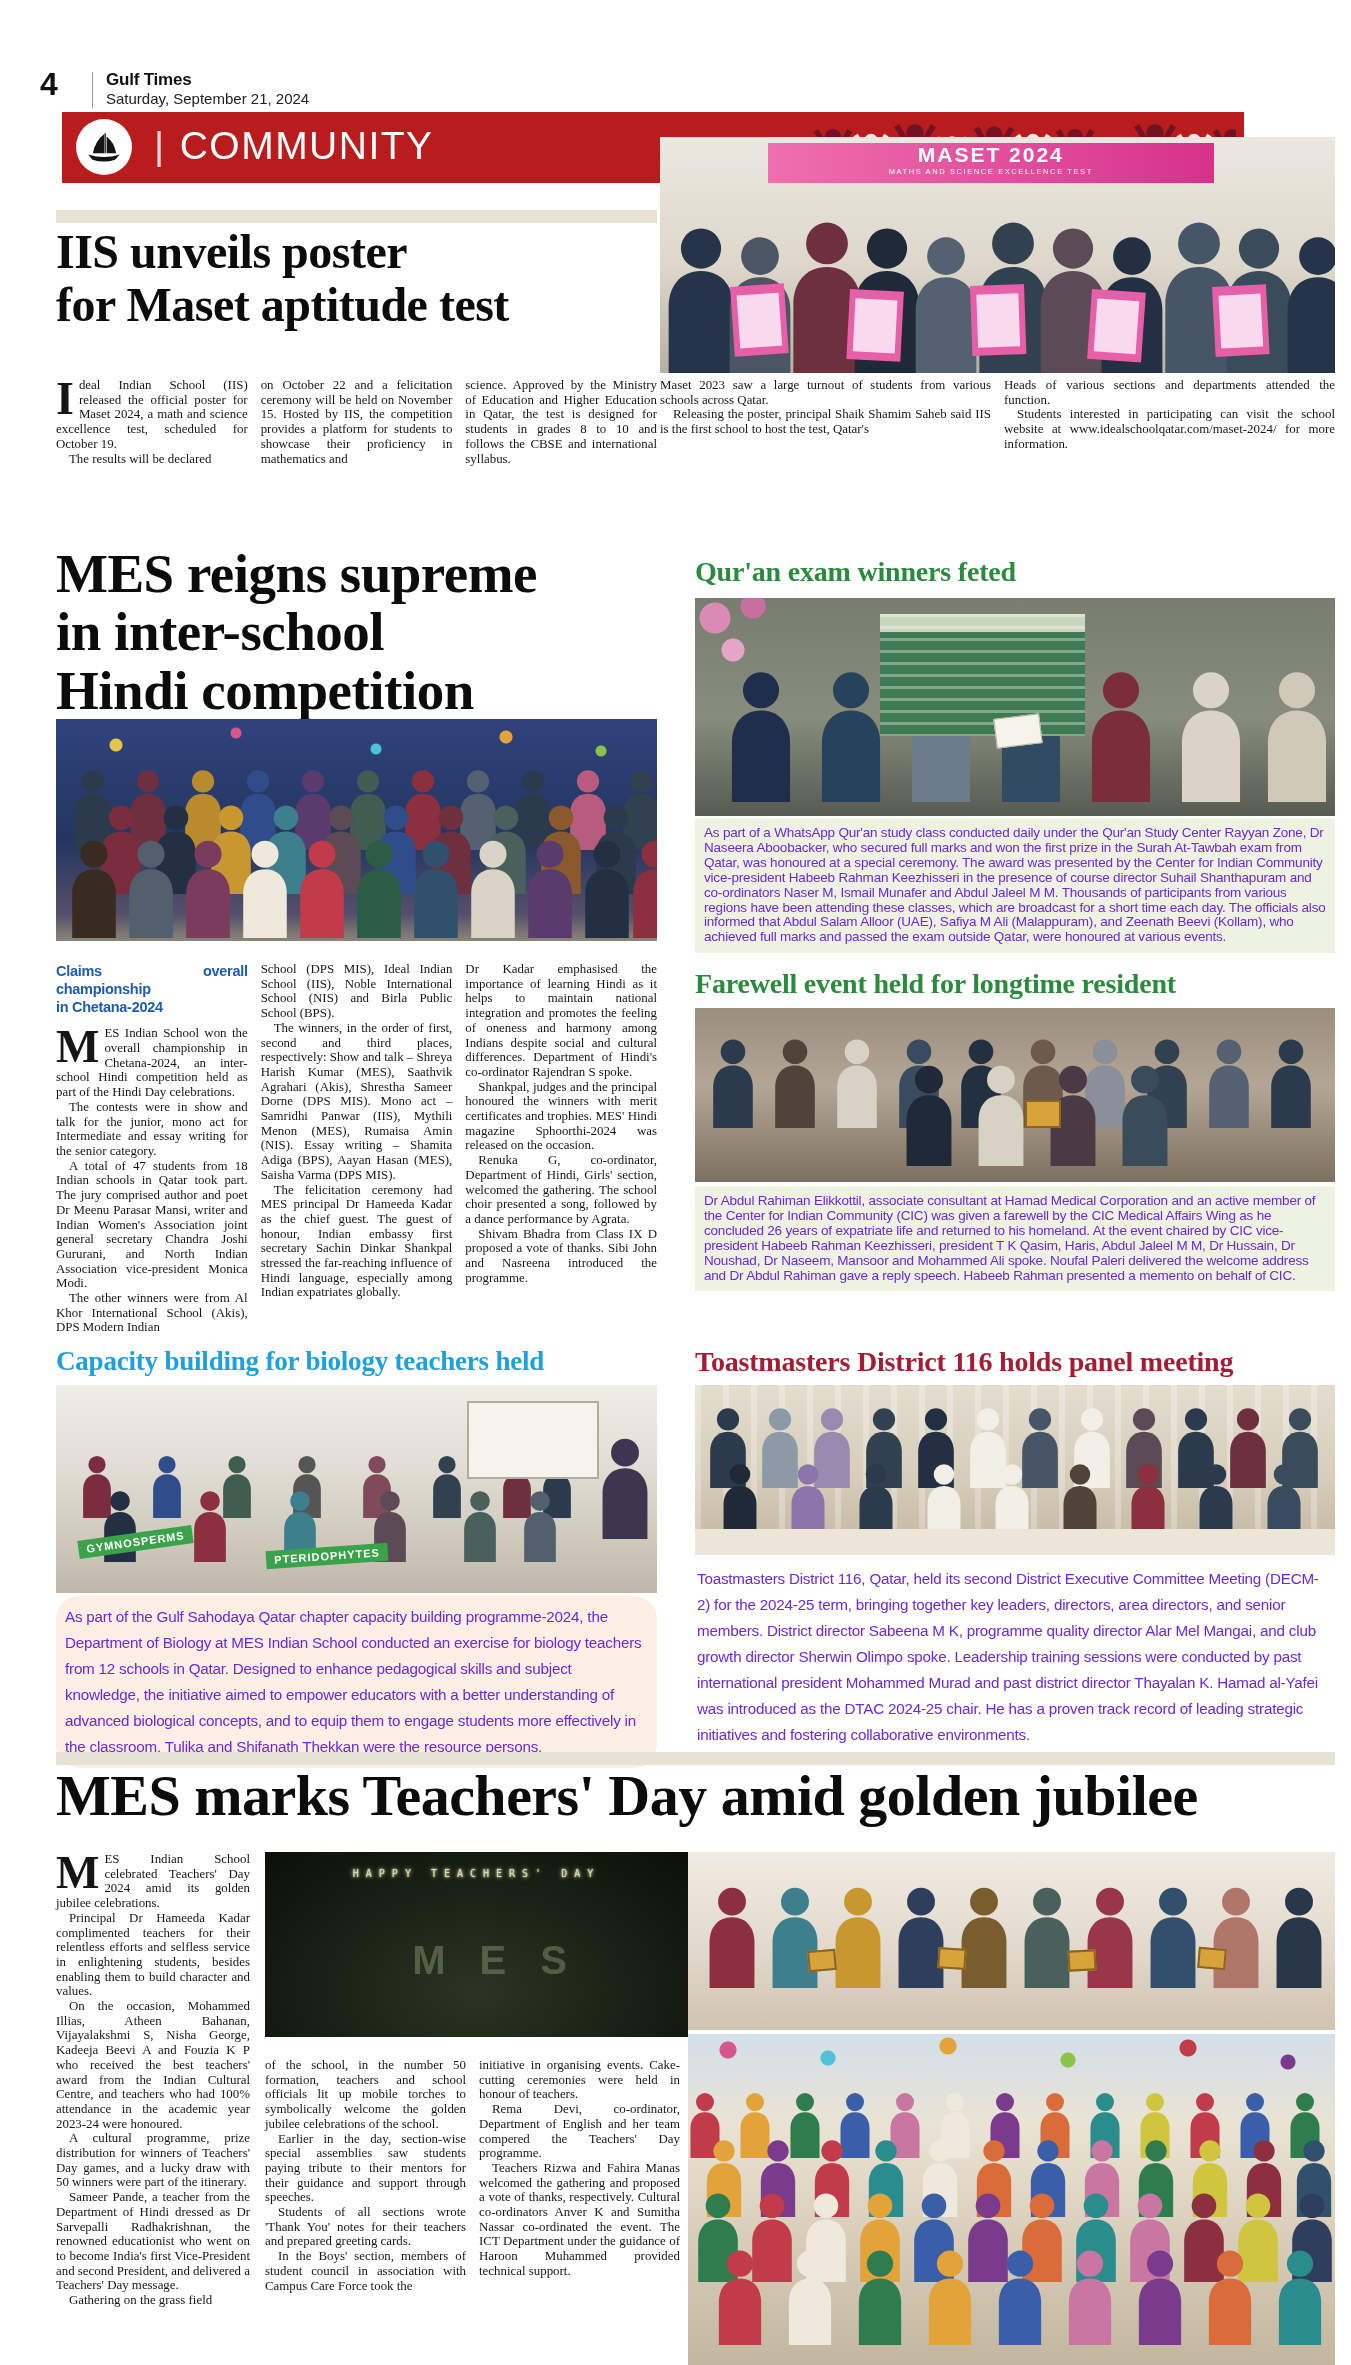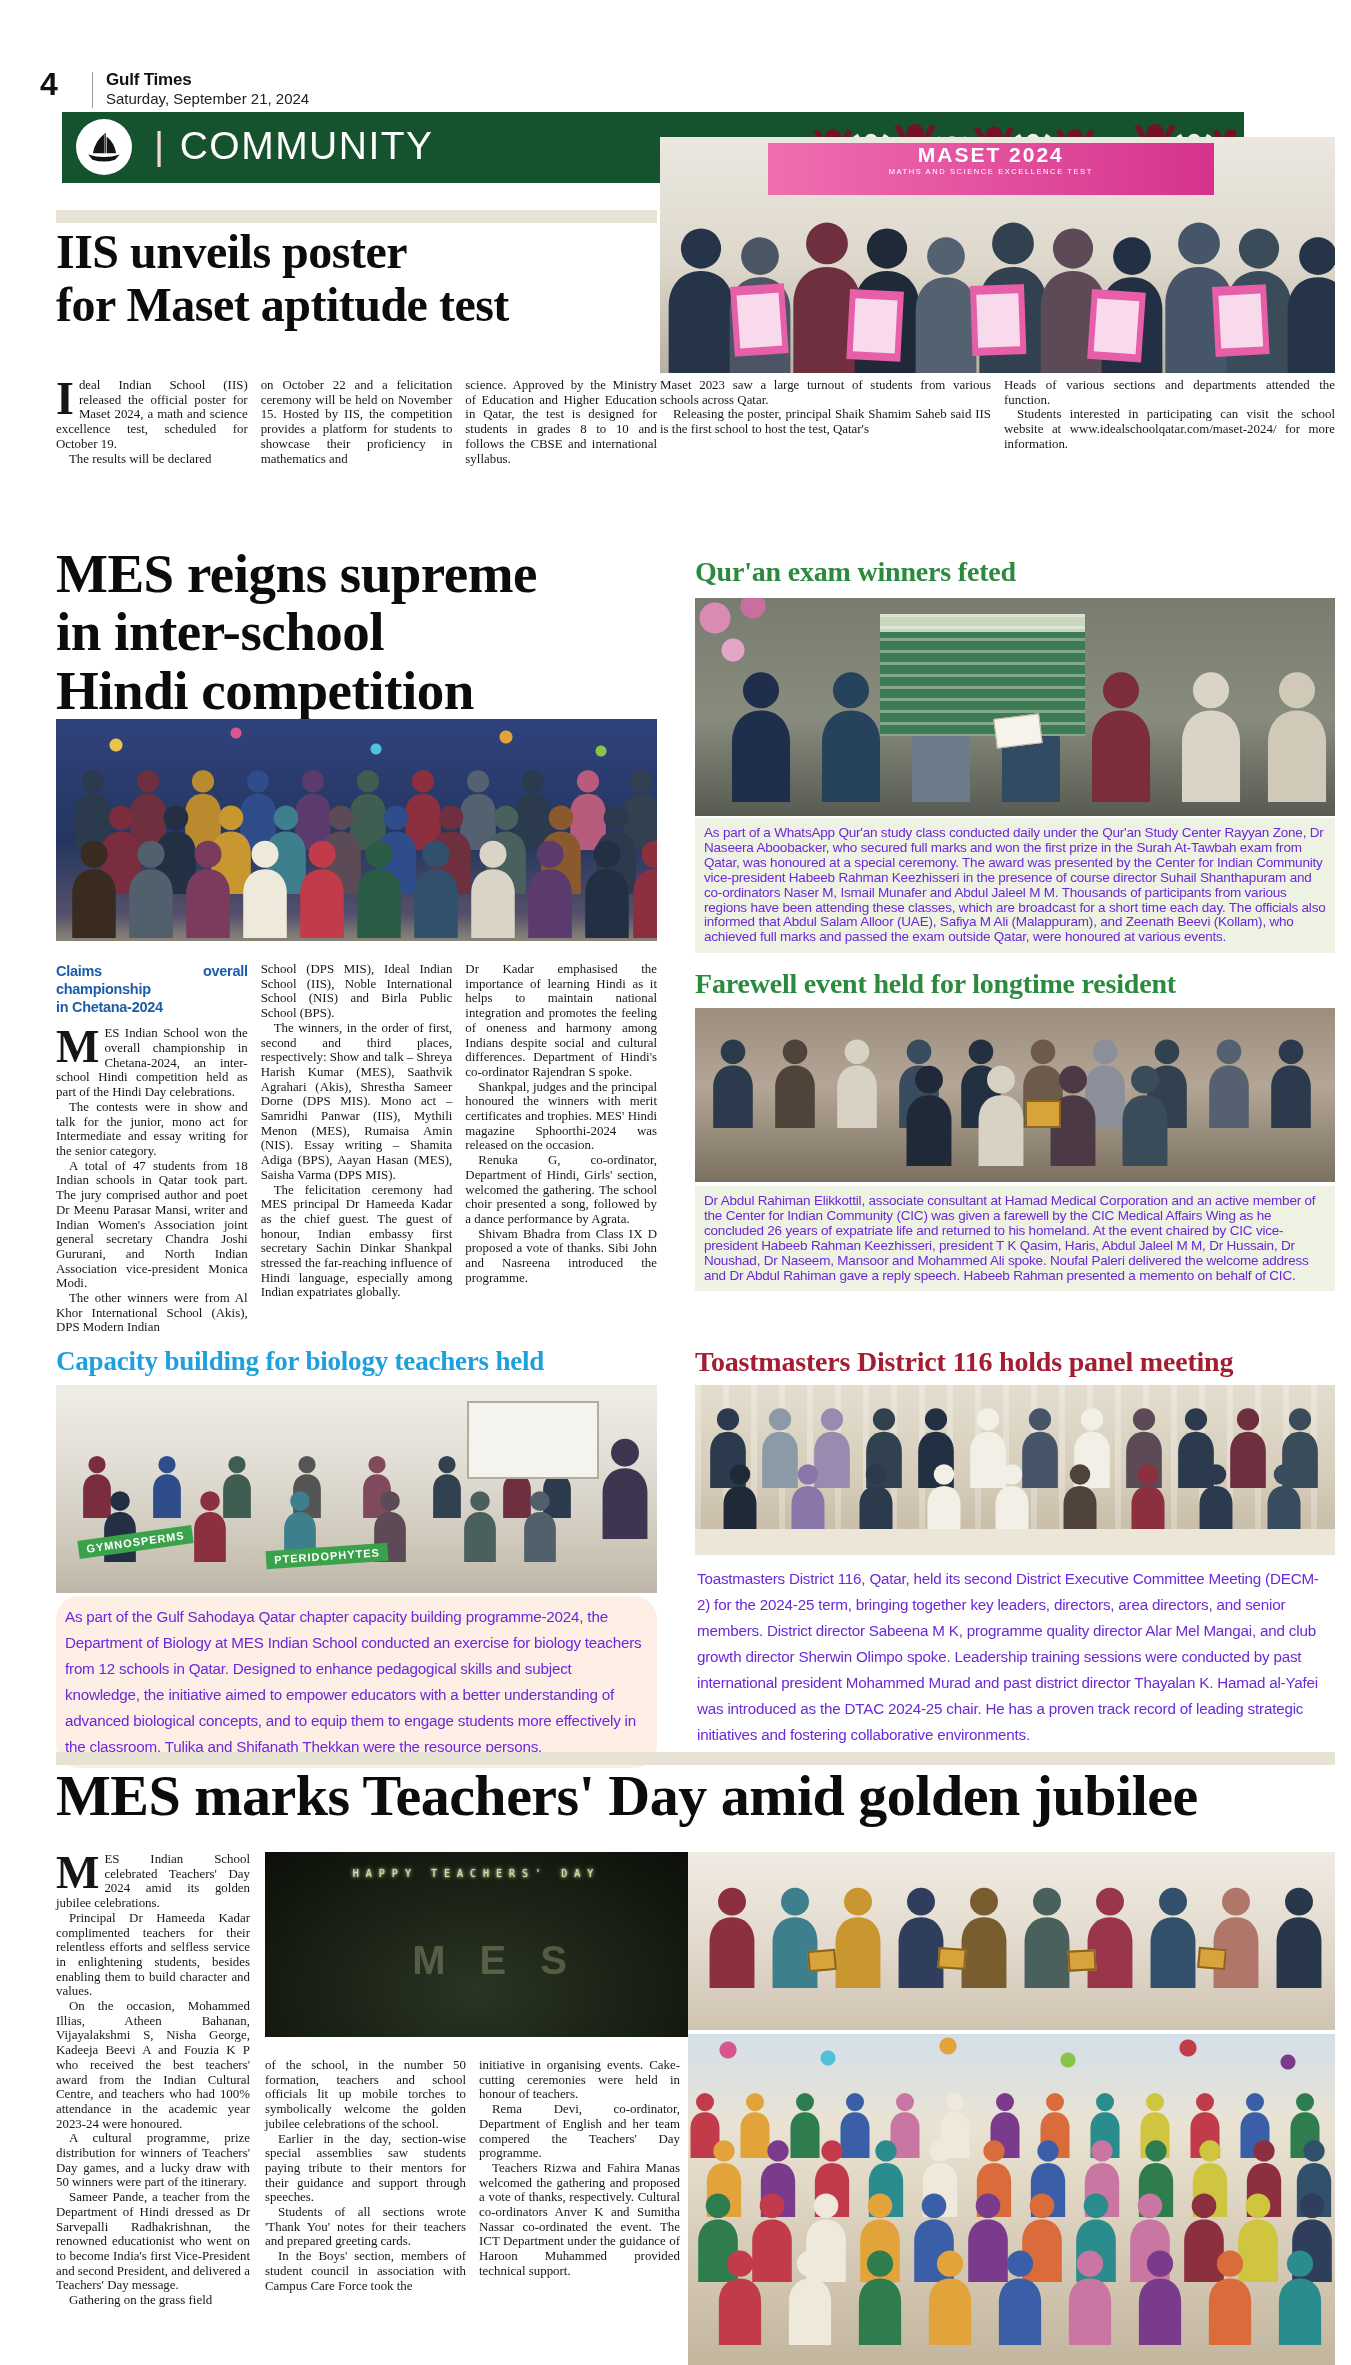--- a/index.html
+++ b/index.html
@@ -6,21 +6,21 @@
   body{width:1351px;height:2365px;position:relative;background:#ffffff;
        font-family:"Liberation Serif","DejaVu Serif",serif;color:#111;overflow:hidden;}
   .abs{position:absolute;}
   .prewrap{white-space:pre-line;}
 
   
   .pageno{left:40px;top:66px;font-size:32px;font-weight:bold;font-family:"Liberation Sans",sans-serif;}
   .head-rule{left:92px;top:72px;width:1px;height:36px;background:#9a9a9a;}
   .paper{left:106px;top:70px;font-size:17px;font-weight:bold;font-family:"Liberation Sans",sans-serif;letter-spacing:-0.2px;}
   .pdate{left:106px;top:90px;font-size:15px;font-family:"Liberation Sans",sans-serif;color:#222;}
-  .banner{left:62px;top:112px;width:1182px;height:71px;background:#14532d;}
+  .banner{left:62px;top:112px;width:1182px;height:71px;background:#b91c1c;}
   .dhow-circle{position:absolute;left:14px;top:7px;width:56px;height:56px;border-radius:50%;background:#fff;
                display:flex;align-items:center;justify-content:center;}
   .banner-title{position:absolute;left:92px;top:12px;color:#fff;font-family:"Liberation Sans",sans-serif;
                 font-size:39px;font-weight:400;letter-spacing:1.5px;}
   .banner-pipe{font-weight:300;margin-right:14px;color:#f3d9de;}
   .banner-crowd{position:absolute;right:8px;top:0;}
 
   
   .rule-beige{background:#e7e3d4;height:13px;}
   .h-main{font-weight:bold;color:#0c0c0c;letter-spacing:-0.5px;}
@@ -36,21 +36,21 @@
   .dropcap{float:left;font-size:46px;line-height:38px;font-weight:bold;padding:2px 5px 0 0;}
   .caption{font-family:"Liberation Sans",sans-serif;font-size:13.5px;line-height:14.9px;
            letter-spacing:-0.2px;color:#6d28d9;padding:8px 9px;box-sizing:border-box;}
   .caption.big{font-size:15.2px;line-height:26px;padding:8px 2px;}
   .cap-green{background:#eef2e2;}
   .cap-pink{background:#fdeee6;border-radius:23px;}
 
   
   .photo{position:absolute;overflow:hidden;background:#cfcabf;}
   .ph-iis{background:linear-gradient(180deg,#ece8e0 0%,#ddd7cb 55%,#b7b0a2 100%);}
-  .ph-iis .maset-banner{position:absolute;left:16%;top:6px;width:66%;height:52px;
+  .ph-iis .maset-banner{position:absolute;left:16%;top:6px;width:66%;height:40px;
       background:linear-gradient(90deg,#ef6fb0,#d6328c);color:#fff;text-align:center;
       font-family:"Liberation Sans",sans-serif;}
   .ph-iis .maset-banner .t1{font-size:21px;font-weight:bold;letter-spacing:2px;line-height:24px;}
   .ph-iis .maset-banner .t2{font-size:7.5px;letter-spacing:1.6px;line-height:9px;}
   .ph-mes{background:
       radial-gradient(circle 7px at 60px 26px,#e7c54a 0 6px,transparent 7px),
       radial-gradient(circle 6px at 180px 14px,#d6568e 0 5px,transparent 6px),
       radial-gradient(circle 6px at 320px 30px,#4fc1d8 0 5px,transparent 6px),
       radial-gradient(circle 7px at 450px 18px,#e2a33b 0 6px,transparent 7px),
       radial-gradient(circle 6px at 545px 32px,#8bc34a 0 5px,transparent 6px),

